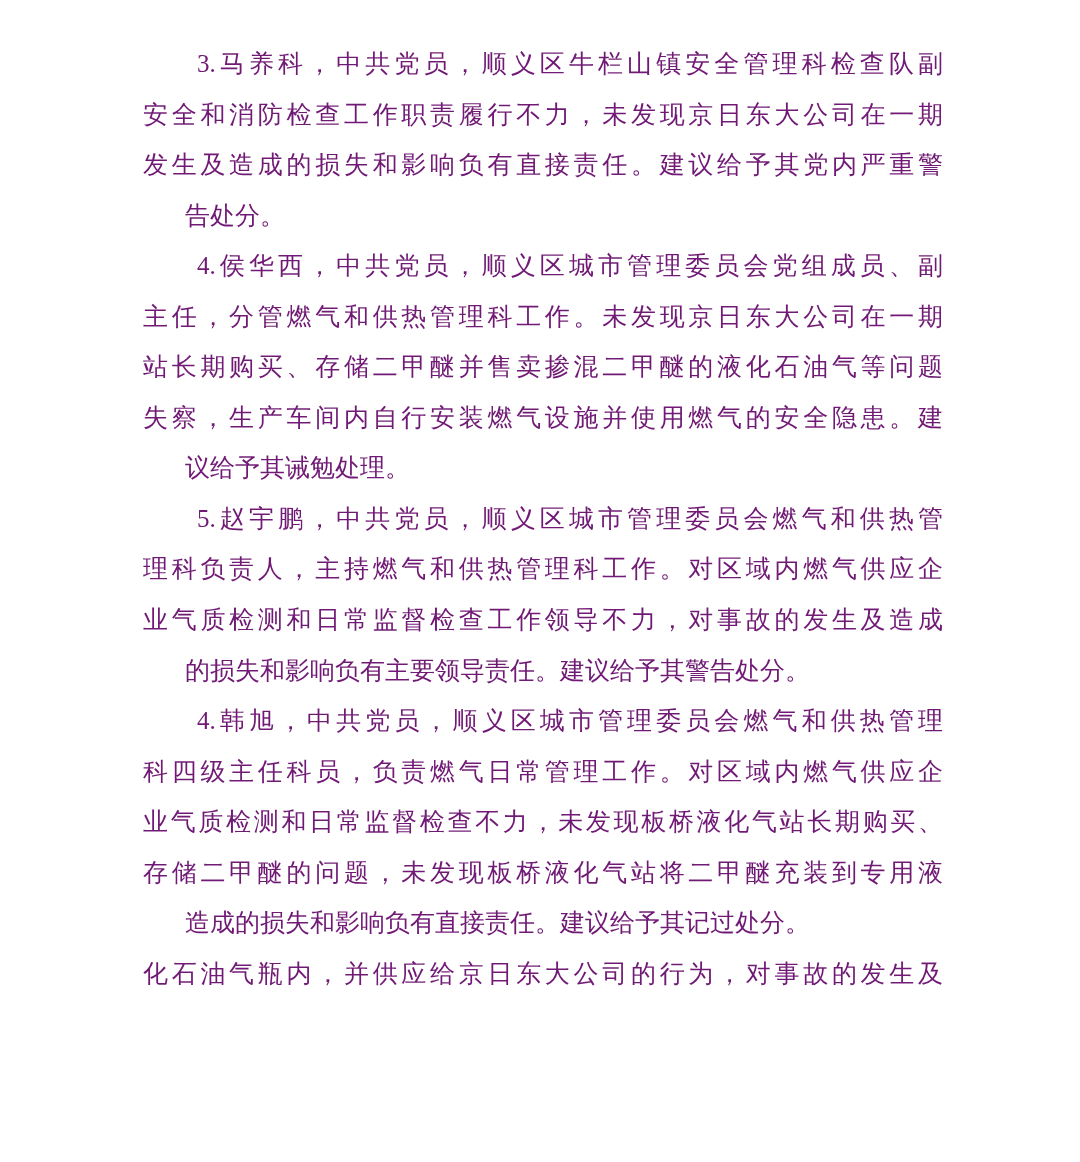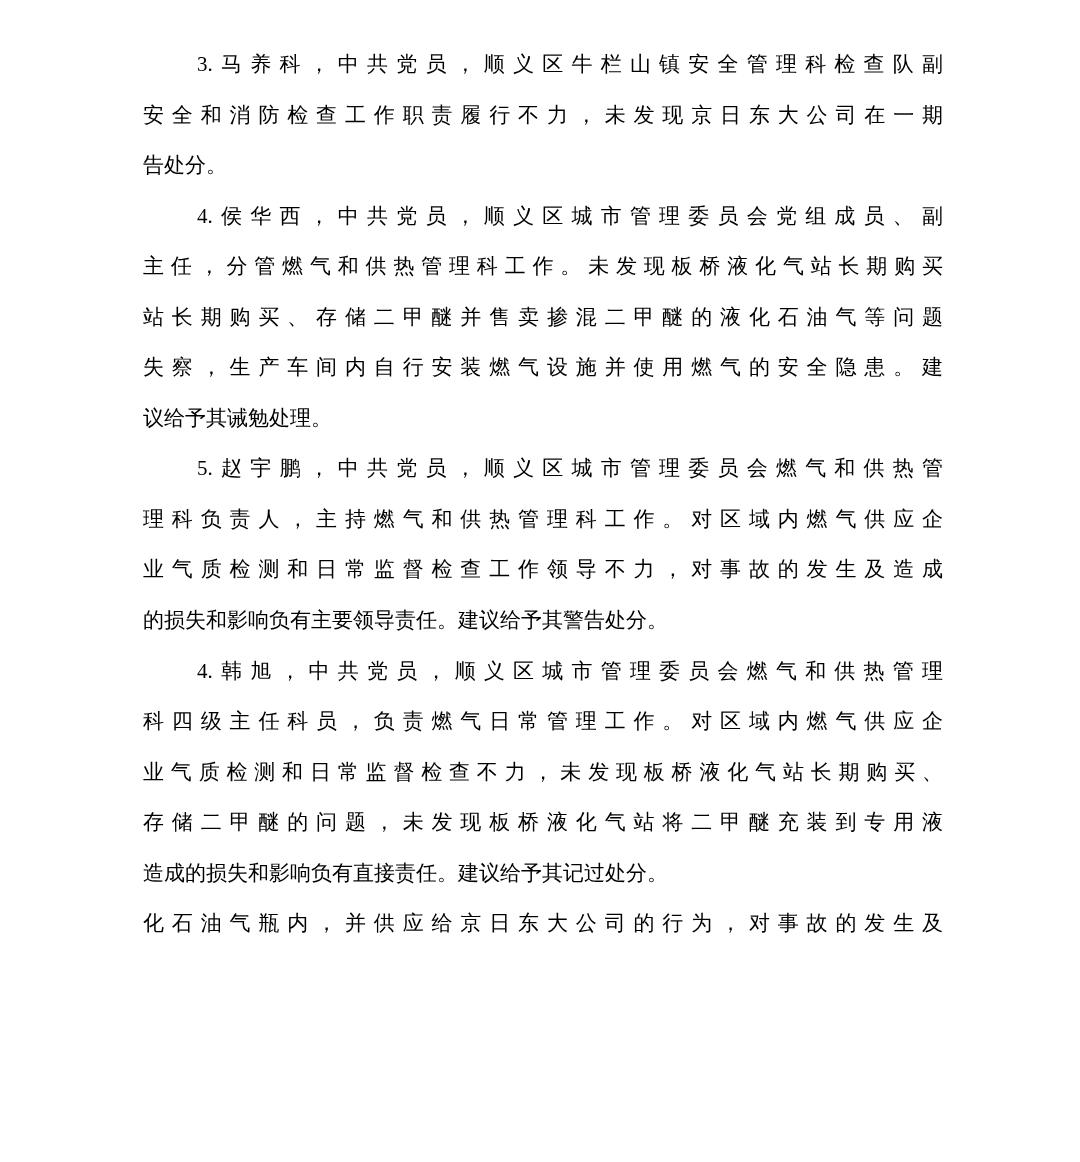--- a/index.html
+++ b/index.html
@@ -20,51 +20,53 @@
     width: 800px;
     overflow: hidden;
   }
   .para {
     margin: 0;
     padding: 0;
   }
   .line {
     height: 50.55px;
     line-height: 50.55px;
-    font-size: 21px;
-    color: #000000;
+    font-size: 25px;
+    color: #701a75;
     white-space: normal;
     text-align: justify;
     text-align-last: justify;
     overflow: hidden;
   }
   
   .line.indent {
     text-indent: 54px;
   }
   
   .line.pend {
     text-align: right;
     text-align-last: left;
+    margin-left: 42px;
   }
 </style>
 </head>
 <body>
 
 <div class="page">
 
   <div class="para">
     <div class="line indent">3.马养科，中共党员，顺义区牛栏山镇安全管理科检查队副</div>
     <div class="line">安全和消防检查工作职责履行不力，未发现京日东大公司在一期</div>
+    <div class="line">发生及造成的损失和影响负有直接责任。建议给予其党内严重警</div>
     <div class="line pend">告处分。</div>
   </div>
 
   <div class="para">
     <div class="line indent">4.侯华西，中共党员，顺义区城市管理委员会党组成员、副</div>
-    <div class="line">主任，分管燃气和供热管理科工作。未发现板桥液化气站长期购买</div>
+    <div class="line">主任，分管燃气和供热管理科工作。未发现京日东大公司在一期</div>
     <div class="line">站长期购买、存储二甲醚并售卖掺混二甲醚的液化石油气等问题</div>
     <div class="line">失察，生产车间内自行安装燃气设施并使用燃气的安全隐患。建</div>
     <div class="line pend">议给予其诫勉处理。</div>
   </div>
 
   <div class="para">
     <div class="line indent">5.赵宇鹏，中共党员，顺义区城市管理委员会燃气和供热管</div>
     <div class="line">理科负责人，主持燃气和供热管理科工作。对区域内燃气供应企</div>
     <div class="line">业气质检测和日常监督检查工作领导不力，对事故的发生及造成</div>
     <div class="line pend">的损失和影响负有主要领导责任。建议给予其警告处分。</div>

